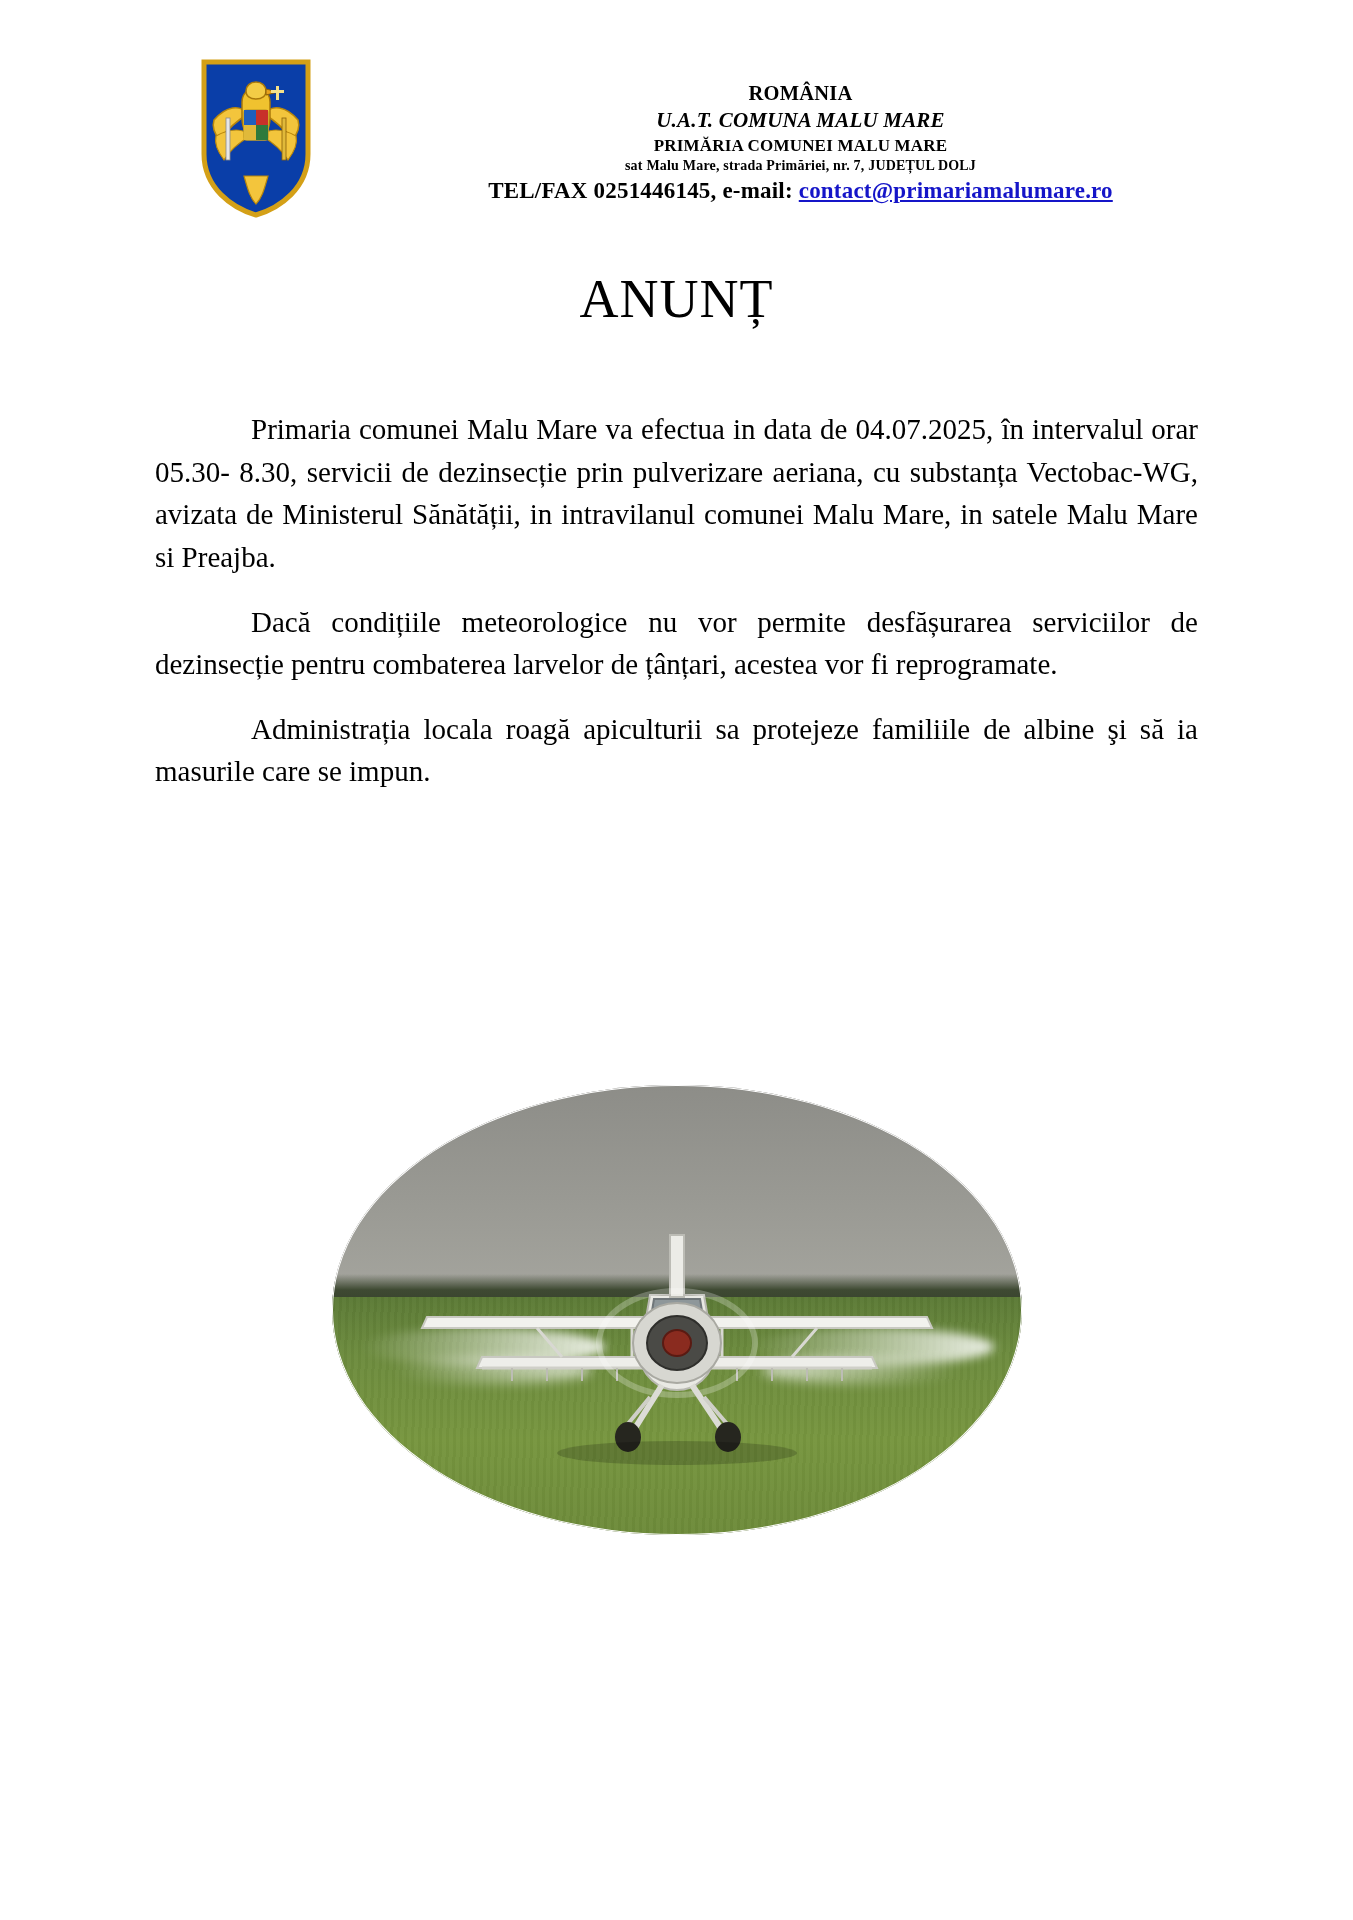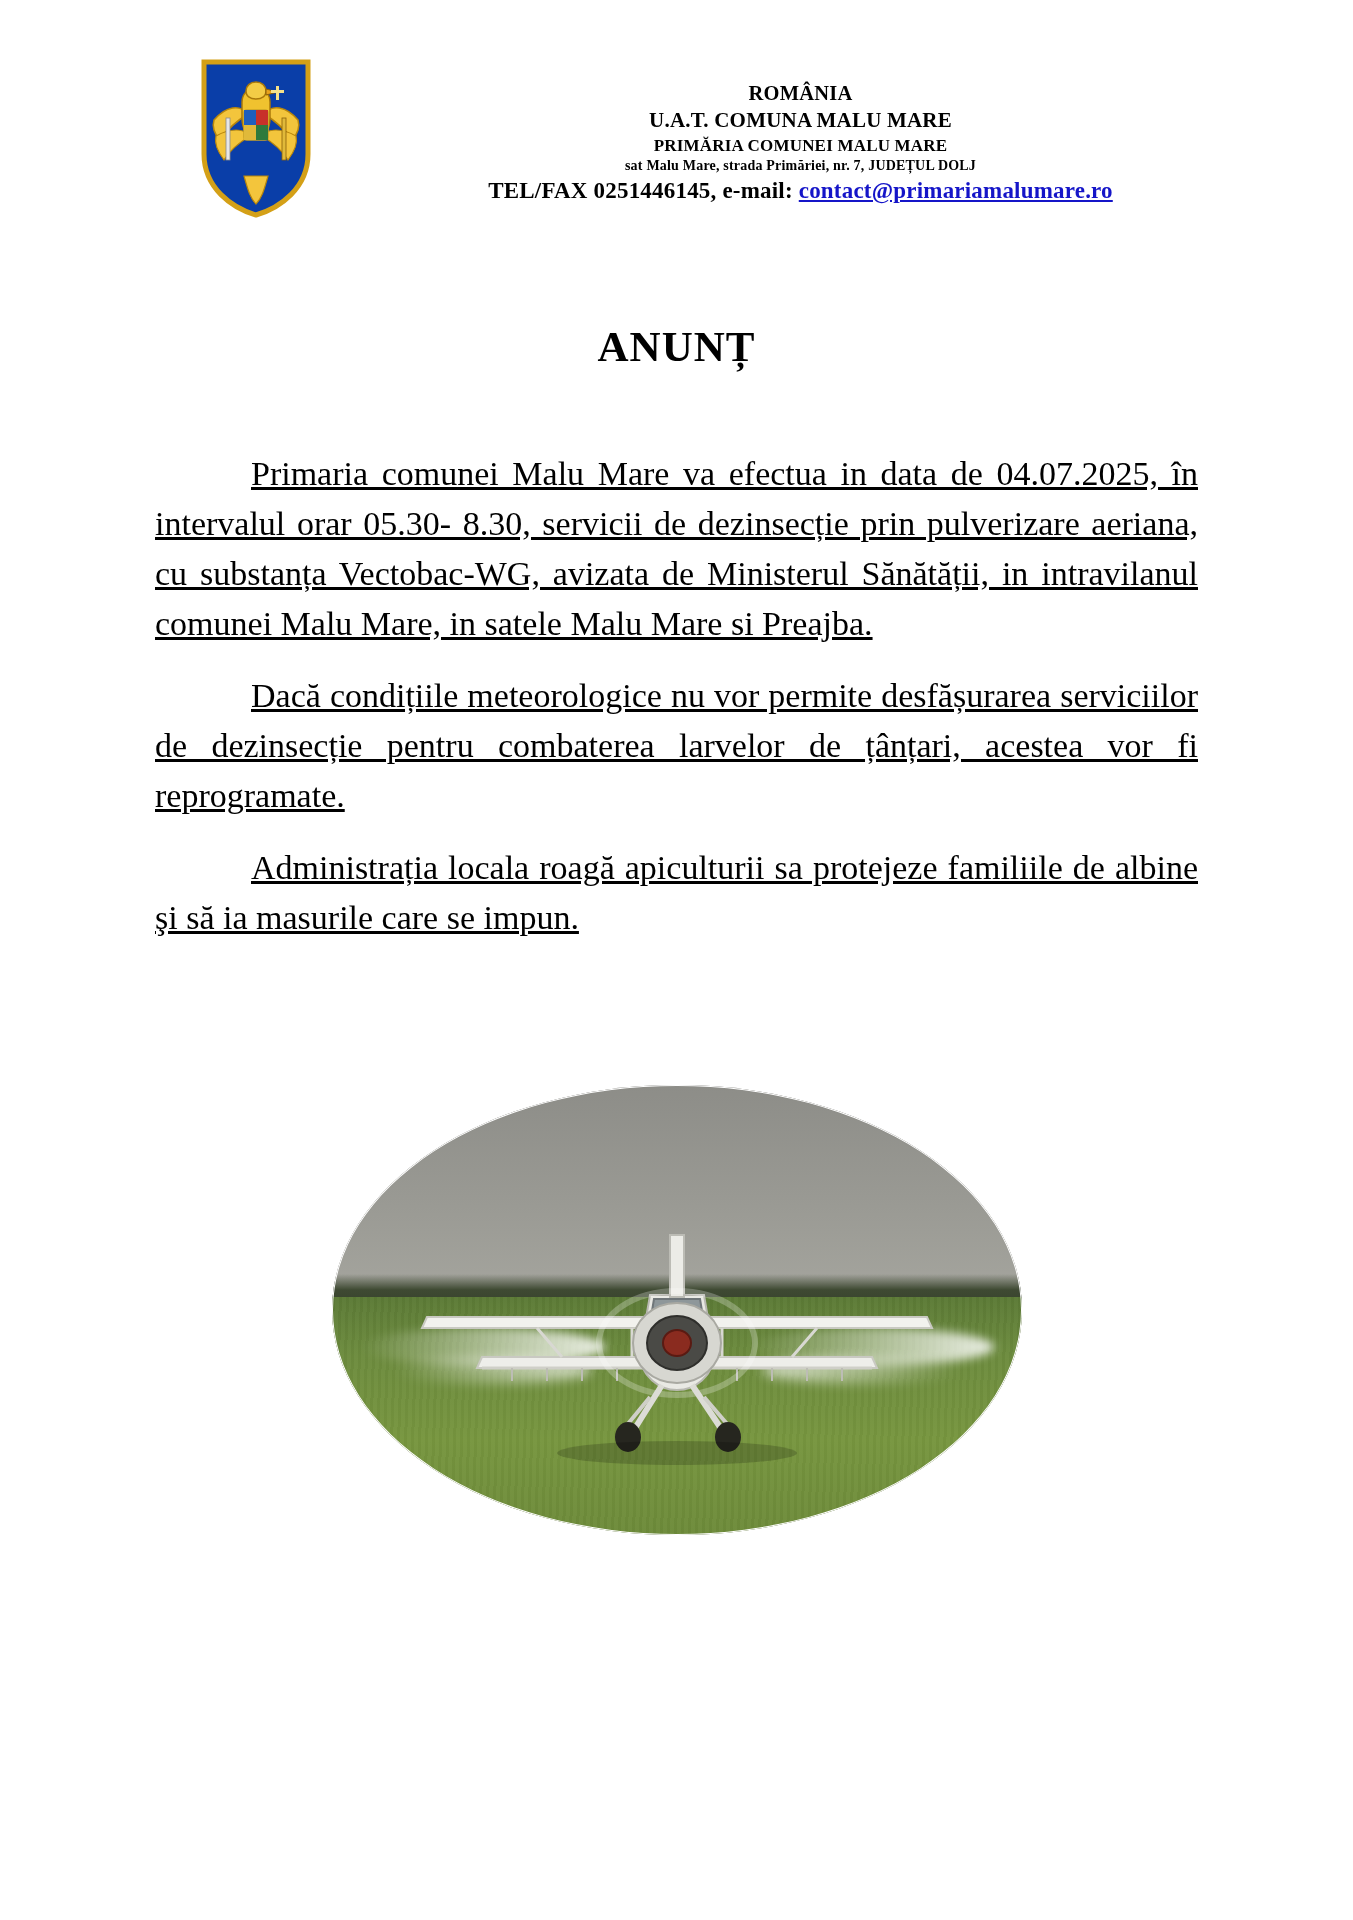--- a/index.html
+++ b/index.html
@@ -44,45 +44,44 @@
     margin-top: 10px;
     line-height: 1.32;
   }
   .header-text .ln {
     font-weight: bold;
     font-size: 20.5px;
     letter-spacing: 0.2px;
     white-space: nowrap;
   }
   .header-text .ln1 { font-size: 20.5px; }
-  .header-text .ln2 { font-size: 21px; }
+  .header-text .ln2 { font-size: 21px; font-style: italic; }
   .header-text .ln3 { font-size: 17px; }
   .header-text .ln4 { font-size: 14px; }
   .header-text .ln5 { font-size: 23px; }
   .mail-link {
     color: #1515c8;
     text-decoration: underline;
   }
 
   
   .title {
     text-align: center;
-    font-weight: bold;
-    font-size: 43px;
+    font-weight: normal;
+    font-size: 54px;
     letter-spacing: 1px;
-    margin-top: 104px;
+    margin-top: 50px;
   }
 
   
   .body-block {
     margin: 0 155px 0 155px;
     padding-top: 78px;
-    font-size: 34px;
+    font-size: 29px;
     line-height: 1.47;
-    text-decoration: underline;
   }
   .para {
     text-align: justify;
     text-indent: 96px;
     margin: 0 0 14px 0;
   }
   .para.second { margin-top: 22px; }
   .para.third { margin-top: 22px; }
 
   

